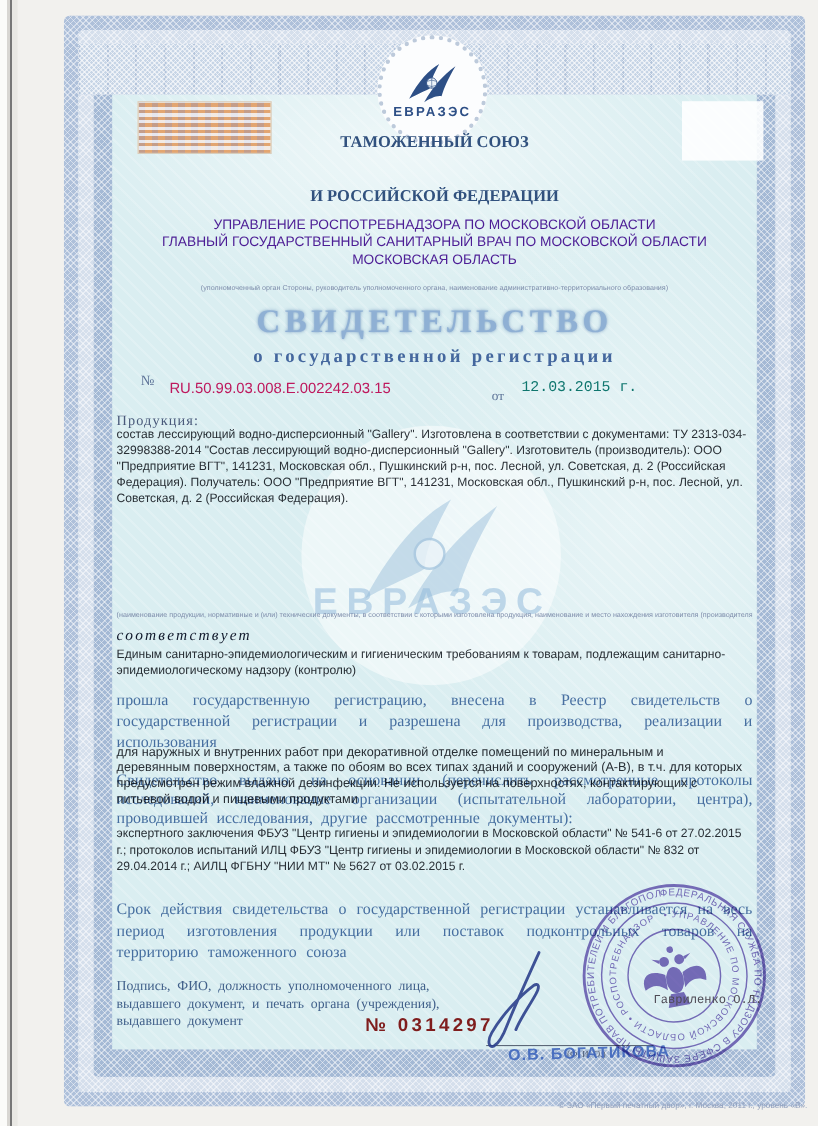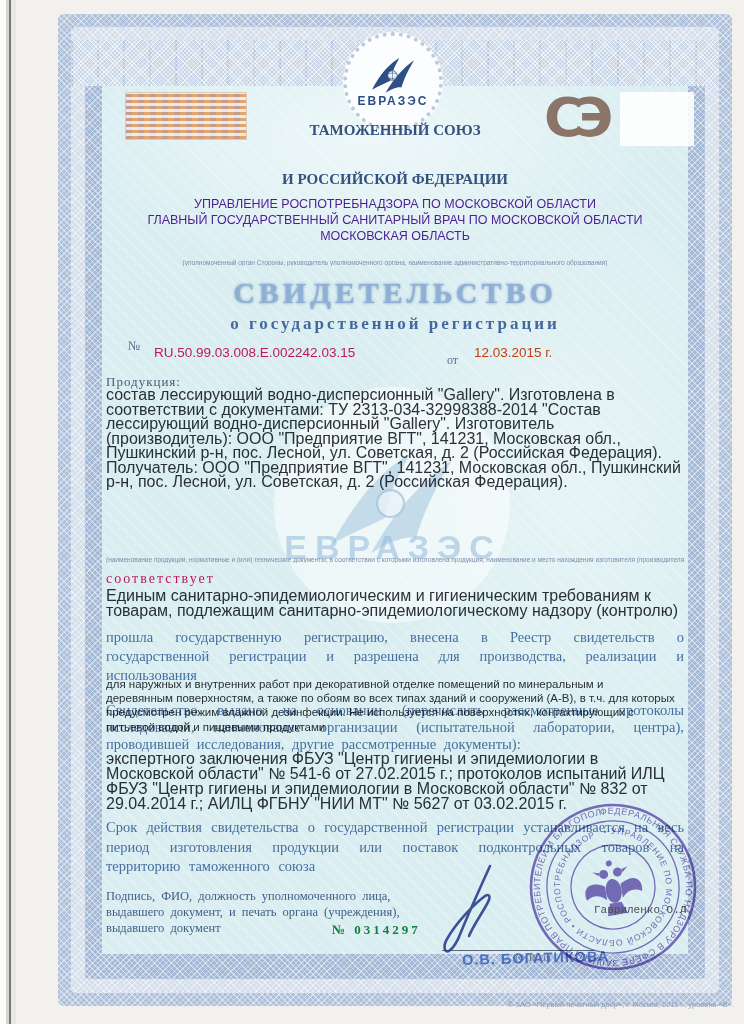--- a/index.html
+++ b/index.html
@@ -70,41 +70,41 @@
   .cert-title{position:absolute;left:48px;width:578px;top:262px;text-align:center;
     font-family:"Liberation Serif",serif;font-weight:bold;font-size:30px;letter-spacing:4px;
     color:#8fb0d4;text-shadow:0 0 3px rgba(90,130,180,.75);z-index:5;}
   .cert-subtitle{position:absolute;left:48px;width:578px;top:300px;text-align:center;
     font-family:"Liberation Serif",serif;font-weight:bold;font-size:17px;letter-spacing:3px;color:#44679e;z-index:5;}
   
   .num-row{position:absolute;left:48px;top:324px;width:578px;height:30px;z-index:5;}
   .num-label{position:absolute;left:22px;top:0;font-family:"Liberation Serif",serif;font-size:13px;color:#5a7096;}
   .num-value{position:absolute;left:48px;top:7px;font-size:13.5px;color:#be185d;}
   .date-label{position:absolute;left:341px;top:15px;font-family:"Liberation Serif",serif;font-size:12px;color:#5a7096;}
-  .date-value{position:absolute;left:368px;top:7px;font-size:13.5px;color:#c2410c;}
-  
-  .black-sans{position:absolute;left:48px;width:578px;font-size:16px;line-height:14.5px;color:#2e3238;z-index:22;mix-blend-mode:multiply;}
+  .date-value{position:absolute;left:368px;top:7px;font-size:13.5px;color:#0f766e;font-family:Liberation Mono, monospace;}
+  
+  .black-sans{position:absolute;left:48px;width:578px;font-size:11px;line-height:14.5px;color:#2e3238;z-index:22;mix-blend-mode:multiply;}
   .blue-serif{position:absolute;left:48px;width:578px;font-family:"Liberation Serif",serif;
     font-size:14.5px;color:#5176a9;text-align:justify;z-index:21;mix-blend-mode:multiply;}
   .product-label{position:absolute;left:48px;top:360px;font-family:"Liberation Serif",serif;font-size:13px;color:#49597a;letter-spacing:1px;z-index:5;}
-  .compliance-intro{position:absolute;left:48px;top:557px;font-family:"Liberation Serif",serif;font-size:14px;color:#be185d;letter-spacing:2px;z-index:5;}
+  .compliance-intro{position:absolute;left:48px;top:557px;font-family:"Liberation Serif",serif;font-size:14px;color:#0f172a;letter-spacing:2px;z-index:5;font-style:italic;}
   
   .watermark{position:absolute;left:216px;top:373px;width:236px;height:236px;border-radius:50%;
     background:rgba(255,255,255,.5);z-index:1;display:flex;align-items:center;justify-content:center;}
   .watermark-label{position:absolute;left:180px;top:514px;width:310px;text-align:center;
     font-weight:bold;font-size:34px;letter-spacing:8px;color:rgba(145,185,218,.55);z-index:1;}
   
   .sig-label{position:absolute;left:48px;top:874px;width:340px;font-family:"Liberation Serif",serif;
     font-size:12.5px;line-height:16px;color:#41608a;white-space:pre-line;word-spacing:3px;z-index:5;}
   .sig-line{position:absolute;left:384px;top:936px;width:152px;border-top:1px solid #5c6878;z-index:5;}
   .fio-caption{position:absolute;left:399px;top:939px;width:152px;text-align:center;
     font-family:"Liberation Serif",serif;font-size:8.5px;color:#53617a;z-index:5;}
   .squiggle{position:absolute;left:370px;top:846px;z-index:24;}
-  .serial{position:absolute;left:274px;top:908px;font-family:Liberation Serif, serif;font-weight:bold;
-    font-size:13px;letter-spacing:3px;color:#15803d;z-index:23;}
+  .serial{position:absolute;left:274px;top:908px;font-family:Liberation Sans, sans-serif;font-weight:bold;
+    font-size:17px;letter-spacing:3px;color:#7f1d1d;z-index:23;}
   .stamped-name{position:absolute;left:404px;top:936px;font-weight:bold;font-size:14.5px;letter-spacing:1px;
     color:#3f66bd;transform:rotate(-1.5deg);opacity:.9;z-index:26;}
   .official-name{position:absolute;left:536px;top:890px;font-size:11px;color:#4e4a55;z-index:32;font-family:Liberation Mono, monospace;}
   .stamp{position:absolute;left:467px;top:785px;width:176px;height:176px;z-index:30;
     mix-blend-mode:multiply;opacity:.85;transform:rotate(-10deg);}
   .footer-credit{position:absolute;right:10px;top:1000px;font-size:7.5px;color:#8d9cba;z-index:40;}
 </style>
 </head>
 <body>
 
@@ -130,21 +130,20 @@
     <svg width="56" height="40" viewBox="0 0 100 76">
       <path d="M10,64 C26,34 44,14 62,4 C52,22 46,36 46,46 C40,50 24,56 10,64 Z" fill="#2d4f86"></path>
       <path d="M36,70 C52,42 68,24 90,8 C78,28 70,46 66,60 C58,58 46,64 36,70 Z" fill="#2d4f86"></path>
       <circle cx="49" cy="37" r="9" fill="#eef4fa" stroke="#2d4f86" stroke-width="1.5"></circle>
       <path d="M41,34 q8,-4 16,0 M41,41 q8,4 16,0 M49,28 v18" stroke="#2d4f86" stroke-width="1" fill="none"></path>
     </svg>
     <div class="logo-label">ЕВРАЗЭС</div>
   </div>
 
   <div class="hologram"></div>
-  <div class="monogram">СЭ</div>
   <div class="paper-patch"></div>
 
   <div class="h-serif" style="top:108px">ТАМОЖЕННЫЙ СОЮЗ</div>
   <div class="h-serif" style="top:157px">И РОССИЙСКОЙ ФЕДЕРАЦИИ</div>
   <div class="authority">УПРАВЛЕНИЕ РОСПОТРЕБНАДЗОРА ПО МОСКОВСКОЙ ОБЛАСТИ
 ГЛАВНЫЙ ГОСУДАРСТВЕННЫЙ САНИТАРНЫЙ ВРАЧ ПО МОСКОВСКОЙ ОБЛАСТИ
 МОСКОВСКАЯ ОБЛАСТЬ</div>
   <div class="tiny-caption" style="top:245px">(уполномоченный орган Стороны, руководитель уполномоченного органа, наименование административно-территориального образования)</div>
 
   <div class="cert-title">СВИДЕТЕЛЬСТВО</div>

